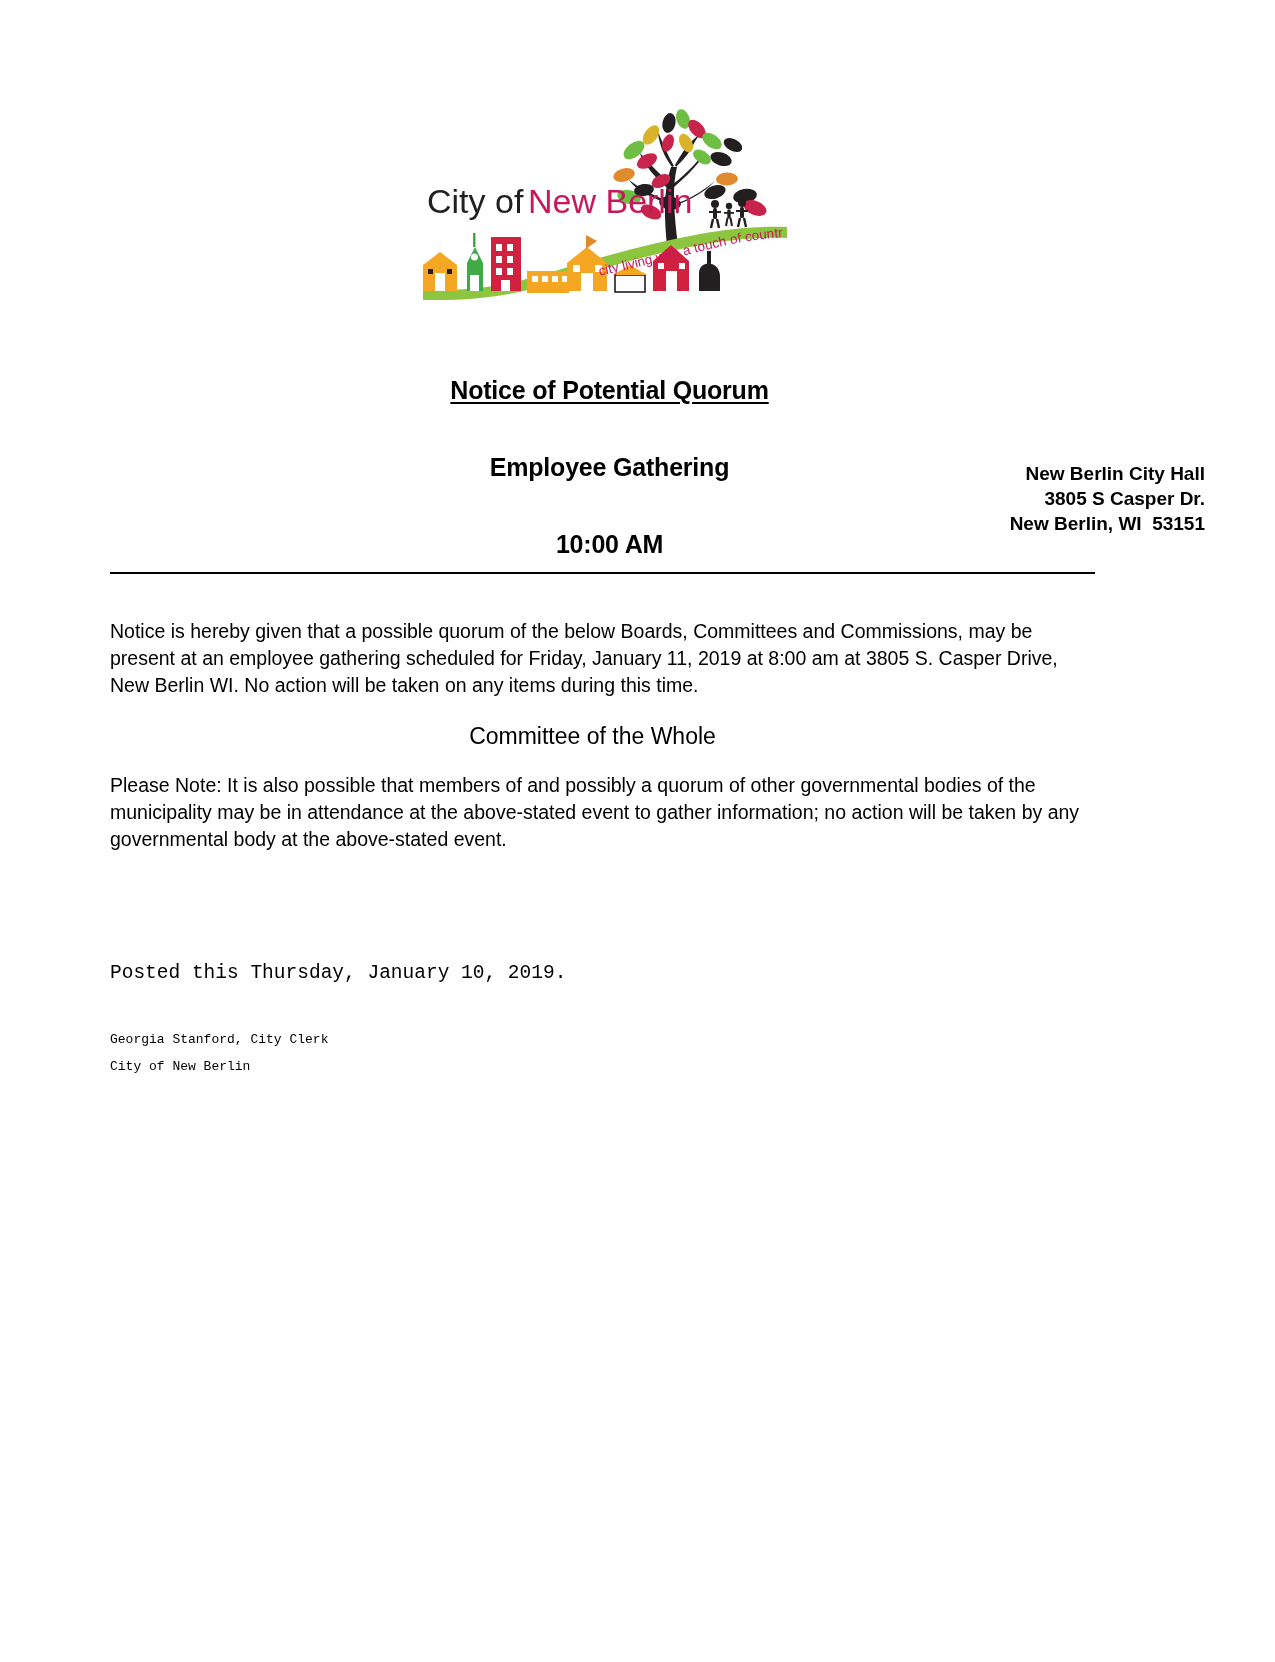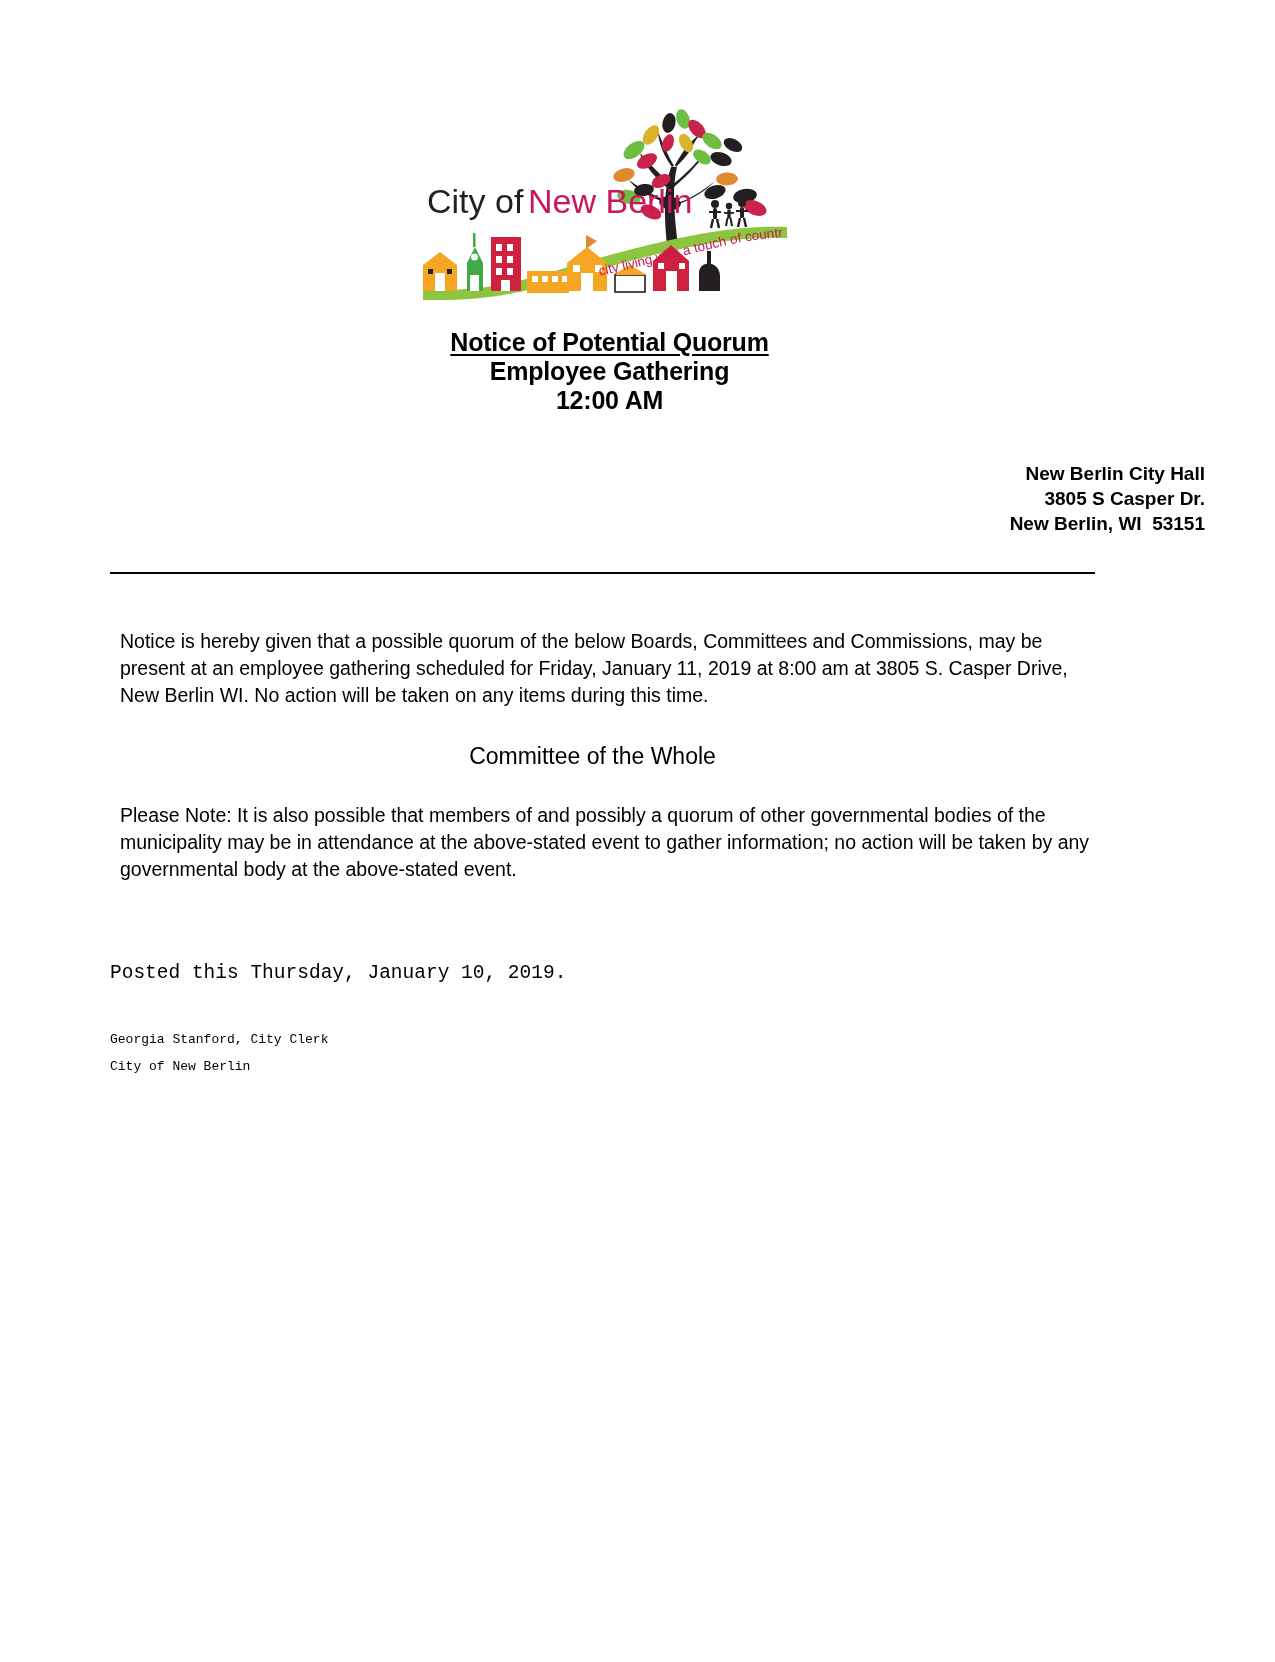--- a/index.html
+++ b/index.html
@@ -41,20 +41,21 @@
     top: 328px;
     width: 1219px;
     text-align: center;
   }
   .title-line {
     font-size: 25px;
     font-weight: bold;
     line-height: 29px;
     letter-spacing: -0.2px;
     white-space: pre;
+    margin-top: 48px;
   }
   .title-line.underlined {
     text-decoration: underline;
     text-underline-offset: 3px;
   }
 
   
   .address-block {
     position: absolute;
     left: 0;
@@ -83,21 +84,21 @@
   .body-area {
     position: absolute;
     left: 110px;
     top: 618px;
     width: 990px;
   }
   .para {
     font-size: 19.5px;
     line-height: 27px;
     text-align: left;
-    margin: 10px;
+    margin: 0;
   }
   .para-gap-1 { height: 24px; }
   .para-gap-2 { height: 22px; }
   .center-group {
     text-align: center;
     font-size: 23px;
     line-height: 27px;
     width: 965px;
   }
   .center-group div { white-space: pre; }
@@ -236,21 +237,21 @@
       </defs>
       <text font-family="Liberation Sans, sans-serif" font-size="13.5" fill="#c8175a">
         <textPath href="#taglinepath" startOffset="2">city living with a touch of country</textPath>
       </text>
     </svg>
   </div>
 
   <div class="title-block">
     <div class="title-line underlined">Notice of Potential Quorum</div>
     <div class="title-line">Employee Gathering</div>
-    <div class="title-line">12:00 AM</div>
+    <div class="title-line">10:00 AM</div>
   </div>
 
   <div class="address-block">
     <div class="address-line">New Berlin City Hall</div>
     <div class="address-line">3805 S Casper Dr.</div>
     <div class="address-line">New Berlin, WI  53151</div>
   </div>
 
   <div class="divider"></div>
 

